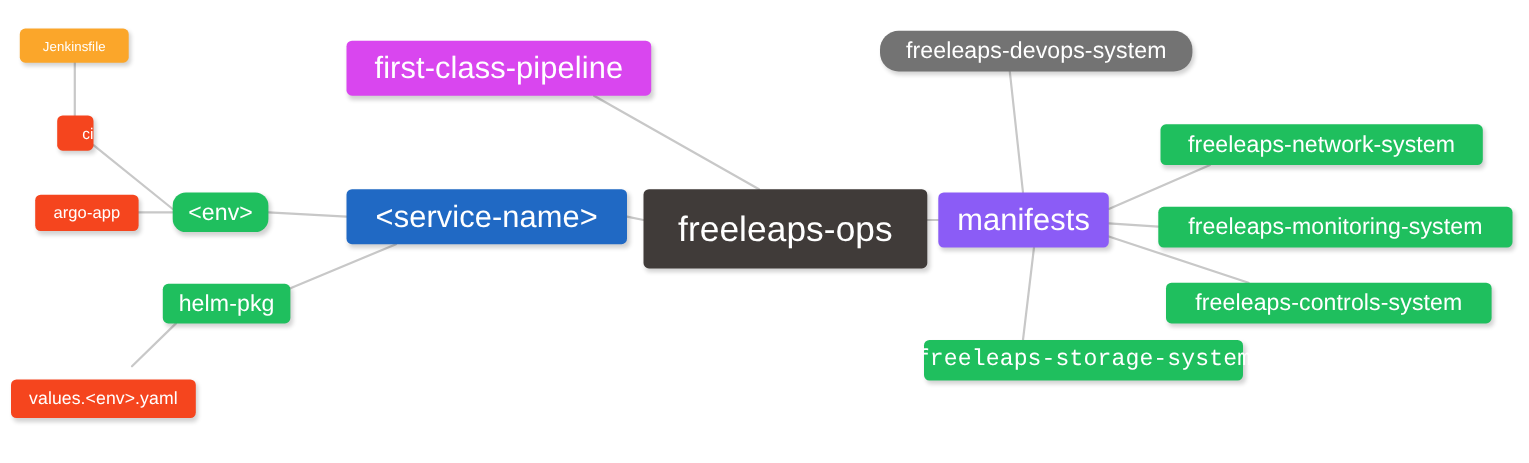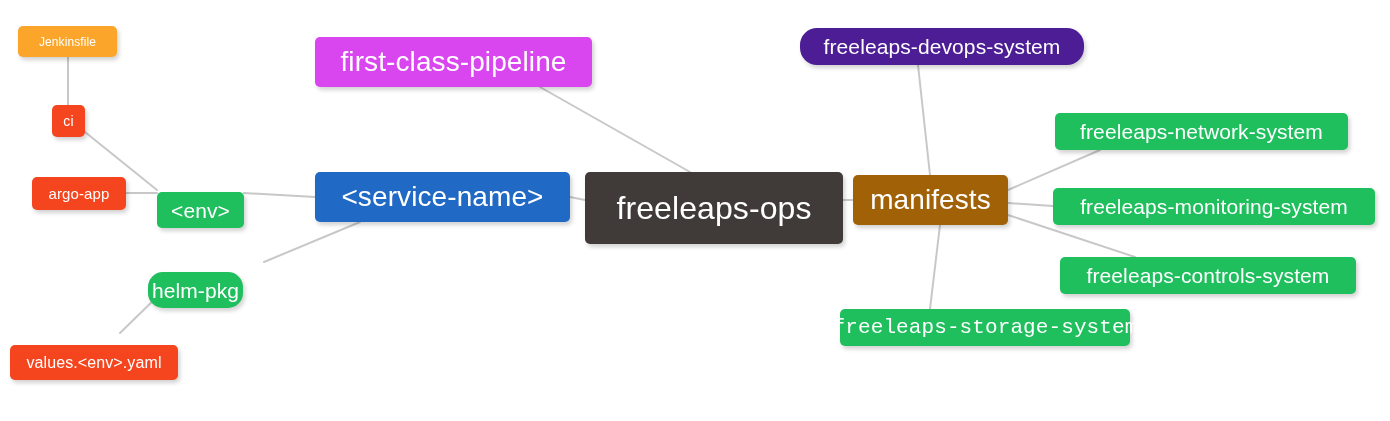--- a/index.html
+++ b/index.html
@@ -60,48 +60,48 @@
       <line x1="930" y1="175" x2="918" y2="65" stroke="#c8c8c8" stroke-width="2" stroke-linecap="round"></line>
       <line x1="1008" y1="190" x2="1100" y2="150" stroke="#c8c8c8" stroke-width="2" stroke-linecap="round"></line>
       <line x1="1008" y1="203" x2="1053" y2="206" stroke="#c8c8c8" stroke-width="2" stroke-linecap="round"></line>
       <line x1="1008" y1="215" x2="1135" y2="257" stroke="#c8c8c8" stroke-width="2" stroke-linecap="round"></line>
       <line x1="940" y1="225" x2="930" y2="309" stroke="#c8c8c8" stroke-width="2" stroke-linecap="round"></line>
     </svg>
   <div id="nodes">
       <div class="node" style="left: 18px; top: 26px; width: 99px; height: 31px; background: rgb(251, 166, 42); font-size: 12px;">
         <span class="lbl">Jenkinsfile</span>
       </div>
-      <div class="node" style="left: 52px; top: 105px; width: 33px; height: 32px; background: rgb(245, 69, 30); font-size: 14px;">
+      <div class="node" style="left: 52px; top: 105px; width: 33px; height: 32px; background: rgb(245, 69, 30); font-size: 14px; justify-content: flex-end;">
         <span class="lbl">ci</span>
       </div>
       <div class="node" style="left: 32px; top: 177px; width: 94px; height: 33px; background: rgb(245, 69, 30); font-size: 15px;">
         <span class="lbl">argo-app</span>
       </div>
-      <div class="node" style="left: 157px; top: 192px; width: 87px; height: 36px; background: rgb(31, 191, 94); font-size: 21px;">
+      <div class="node" style="left: 157px; top: 175px; width: 87px; height: 36px; background: rgb(31, 191, 94); font-size: 21px; border-radius: 12px;">
         <span class="lbl">&lt;env&gt;</span>
       </div>
-      <div class="node" style="left: 148px; top: 272px; width: 95px; height: 36px; background: rgb(31, 191, 94); font-size: 21px; border-radius: 15px;">
+      <div class="node" style="left: 148px; top: 258px; width: 116px; height: 36px; background: rgb(31, 191, 94); font-size: 21px;">
         <span class="lbl">helm-pkg</span>
       </div>
       <div class="node" style="left: 10px; top: 332px; width: 168px; height: 35px; background: rgb(245, 69, 30); font-size: 16px; margin-top: 13px;">
         <span class="lbl">values.&lt;env&gt;.yaml</span>
       </div>
       <div class="node" style="left: 315px; top: 37px; width: 277px; height: 50px; background: #d946ef; font-size: 28px;">
         <span class="lbl">first-class-pipeline</span>
       </div>
       <div class="node" style="left: 315px; top: 172px; width: 255px; height: 50px; background: rgb(32, 105, 196); font-size: 28px;">
         <span class="lbl">&lt;service-name&gt;</span>
       </div>
       <div class="node" style="left: 585px; top: 172px; width: 258px; height: 72px; background: rgb(64, 59, 57); font-size: 32px;">
         <span class="lbl">freeleaps-ops</span>
       </div>
-      <div class="node" style="left: 853px; top: 175px; width: 155px; height: 50px; background: #a16207; font-size: 28px; text-align: center;">
+      <div class="node" style="left: 853px; top: 175px; width: 155px; height: 50px; background: #8b5cf6; font-size: 28px; text-align: center;">
         <span class="lbl">manifests</span>
       </div>
-      <div class="node" style="left: 800px; top: 28px; width: 284px; height: 37px; background: #4c1d95; font-size: 21px; border-radius: 17px;">
+      <div class="node" style="left: 800px; top: 28px; width: 284px; height: 37px; background: #737373; font-size: 21px; border-radius: 17px;">
         <span class="lbl">freeleaps-devops-system</span>
       </div>
       <div class="node" style="left: 1055px; top: 113px; width: 293px; height: 37px; background: rgb(31, 191, 94); font-size: 21px;">
         <span class="lbl">freeleaps-network-system</span>
       </div>
       <div class="node" style="left: 1053px; top: 188px; width: 322px; height: 37px; background: rgb(31, 191, 94); font-size: 21px; justify-content: center;">
         <span class="lbl">freeleaps-monitoring-system</span>
       </div>
       <div class="node" style="left: 1060px; top: 257px; width: 296px; height: 37px; background: rgb(31, 191, 94); font-size: 21px; text-align: center;">
         <span class="lbl">freeleaps-controls-system</span>

